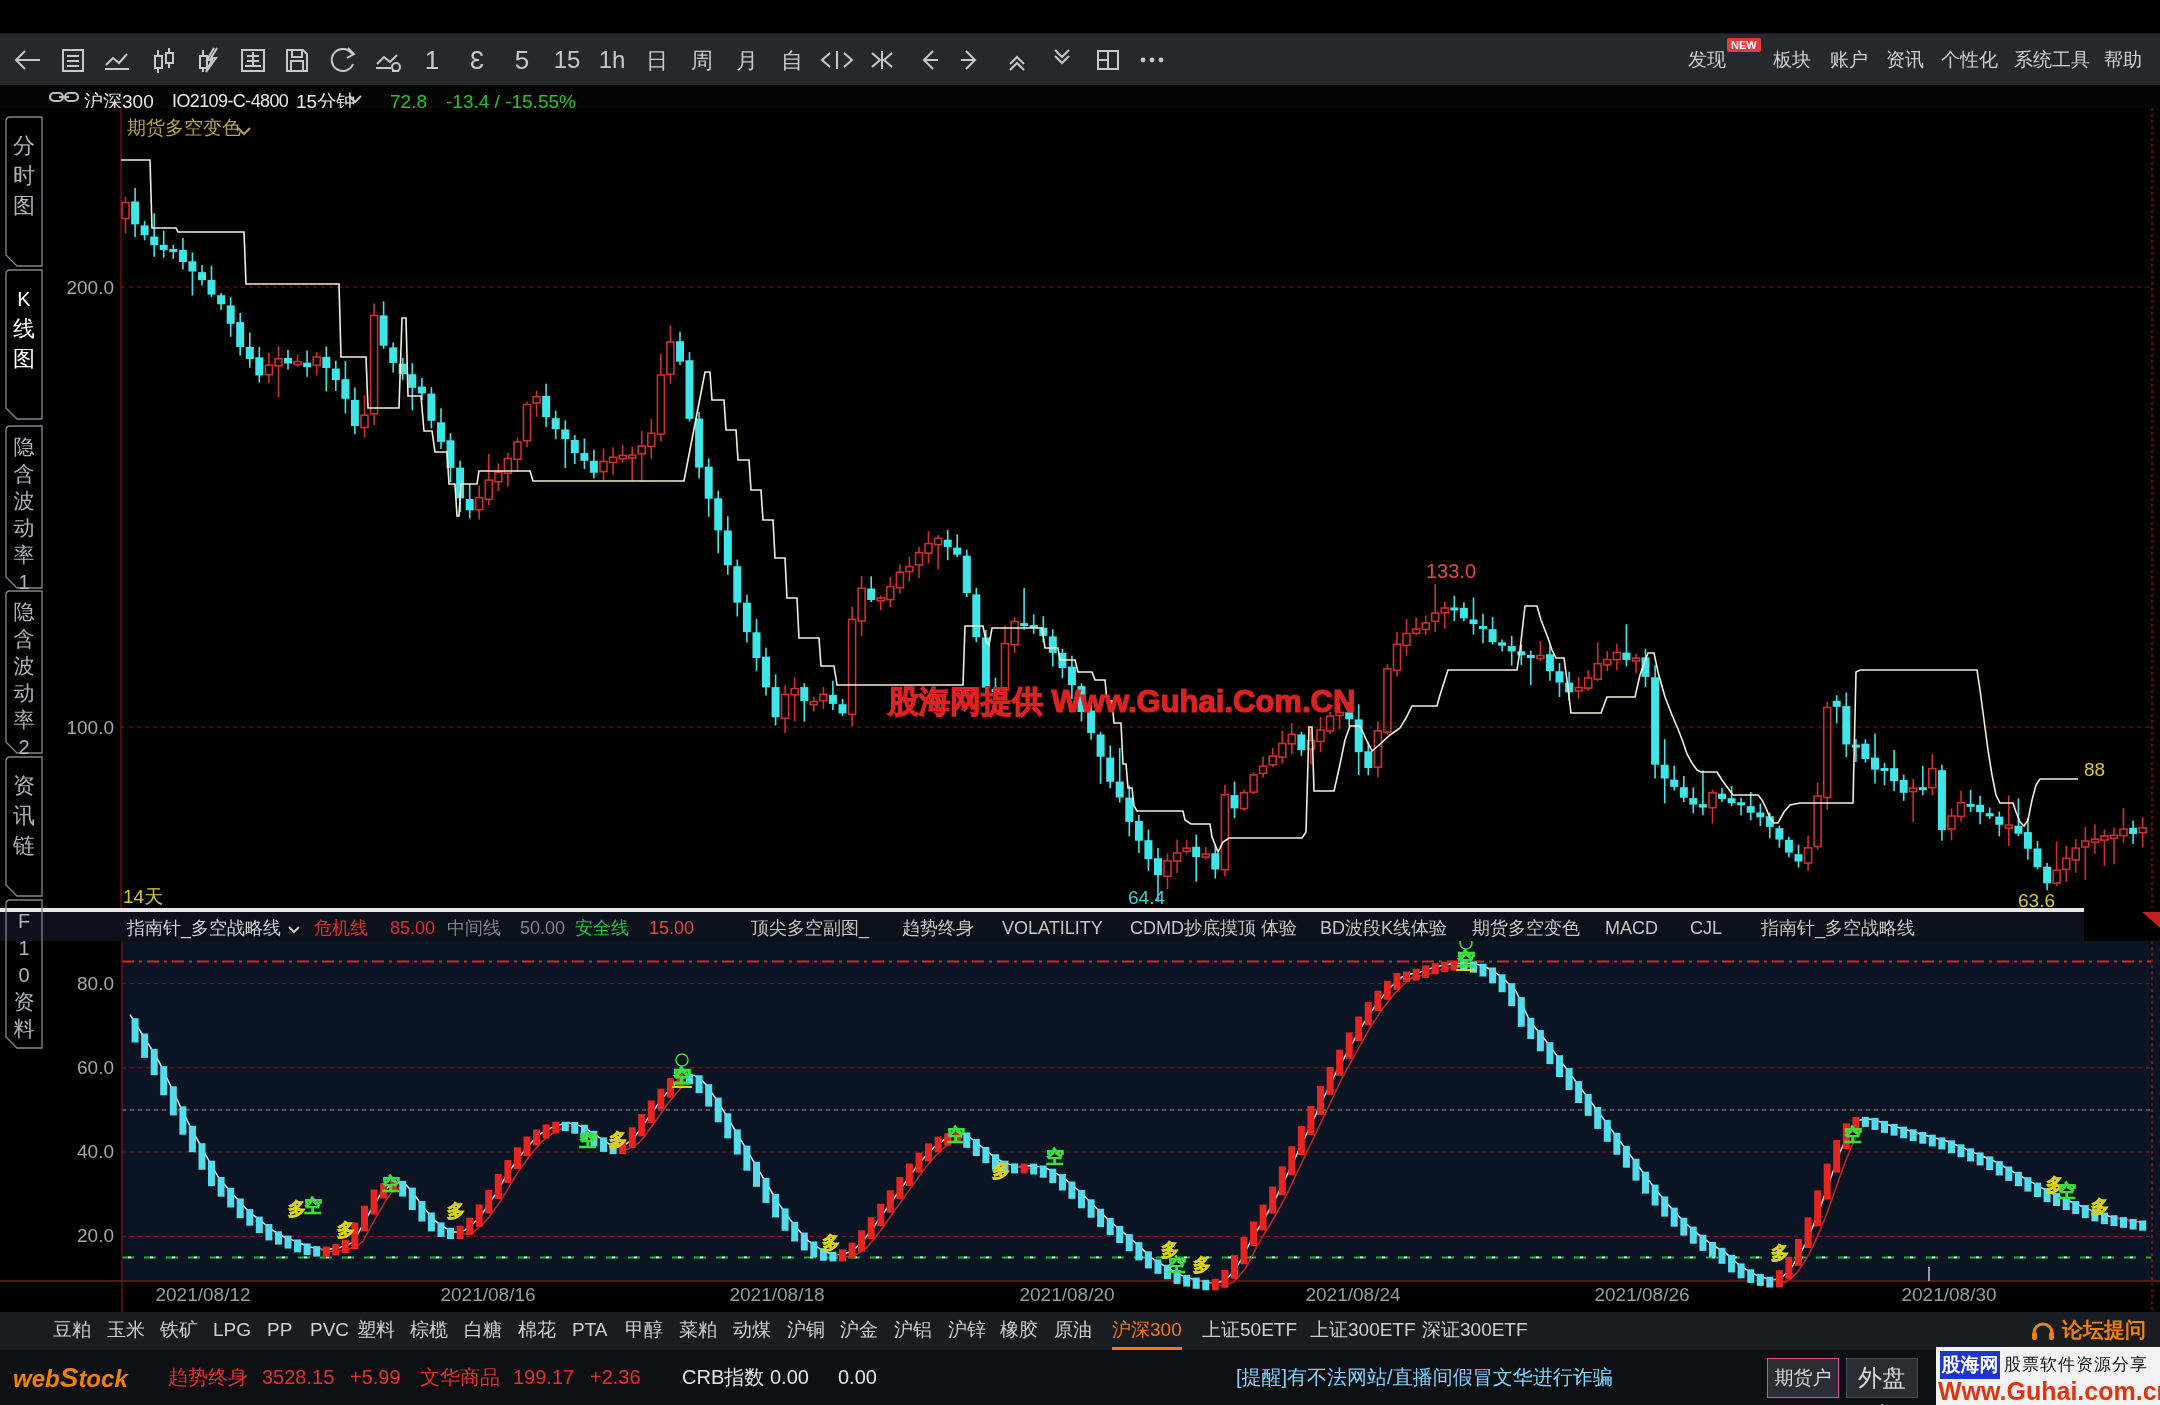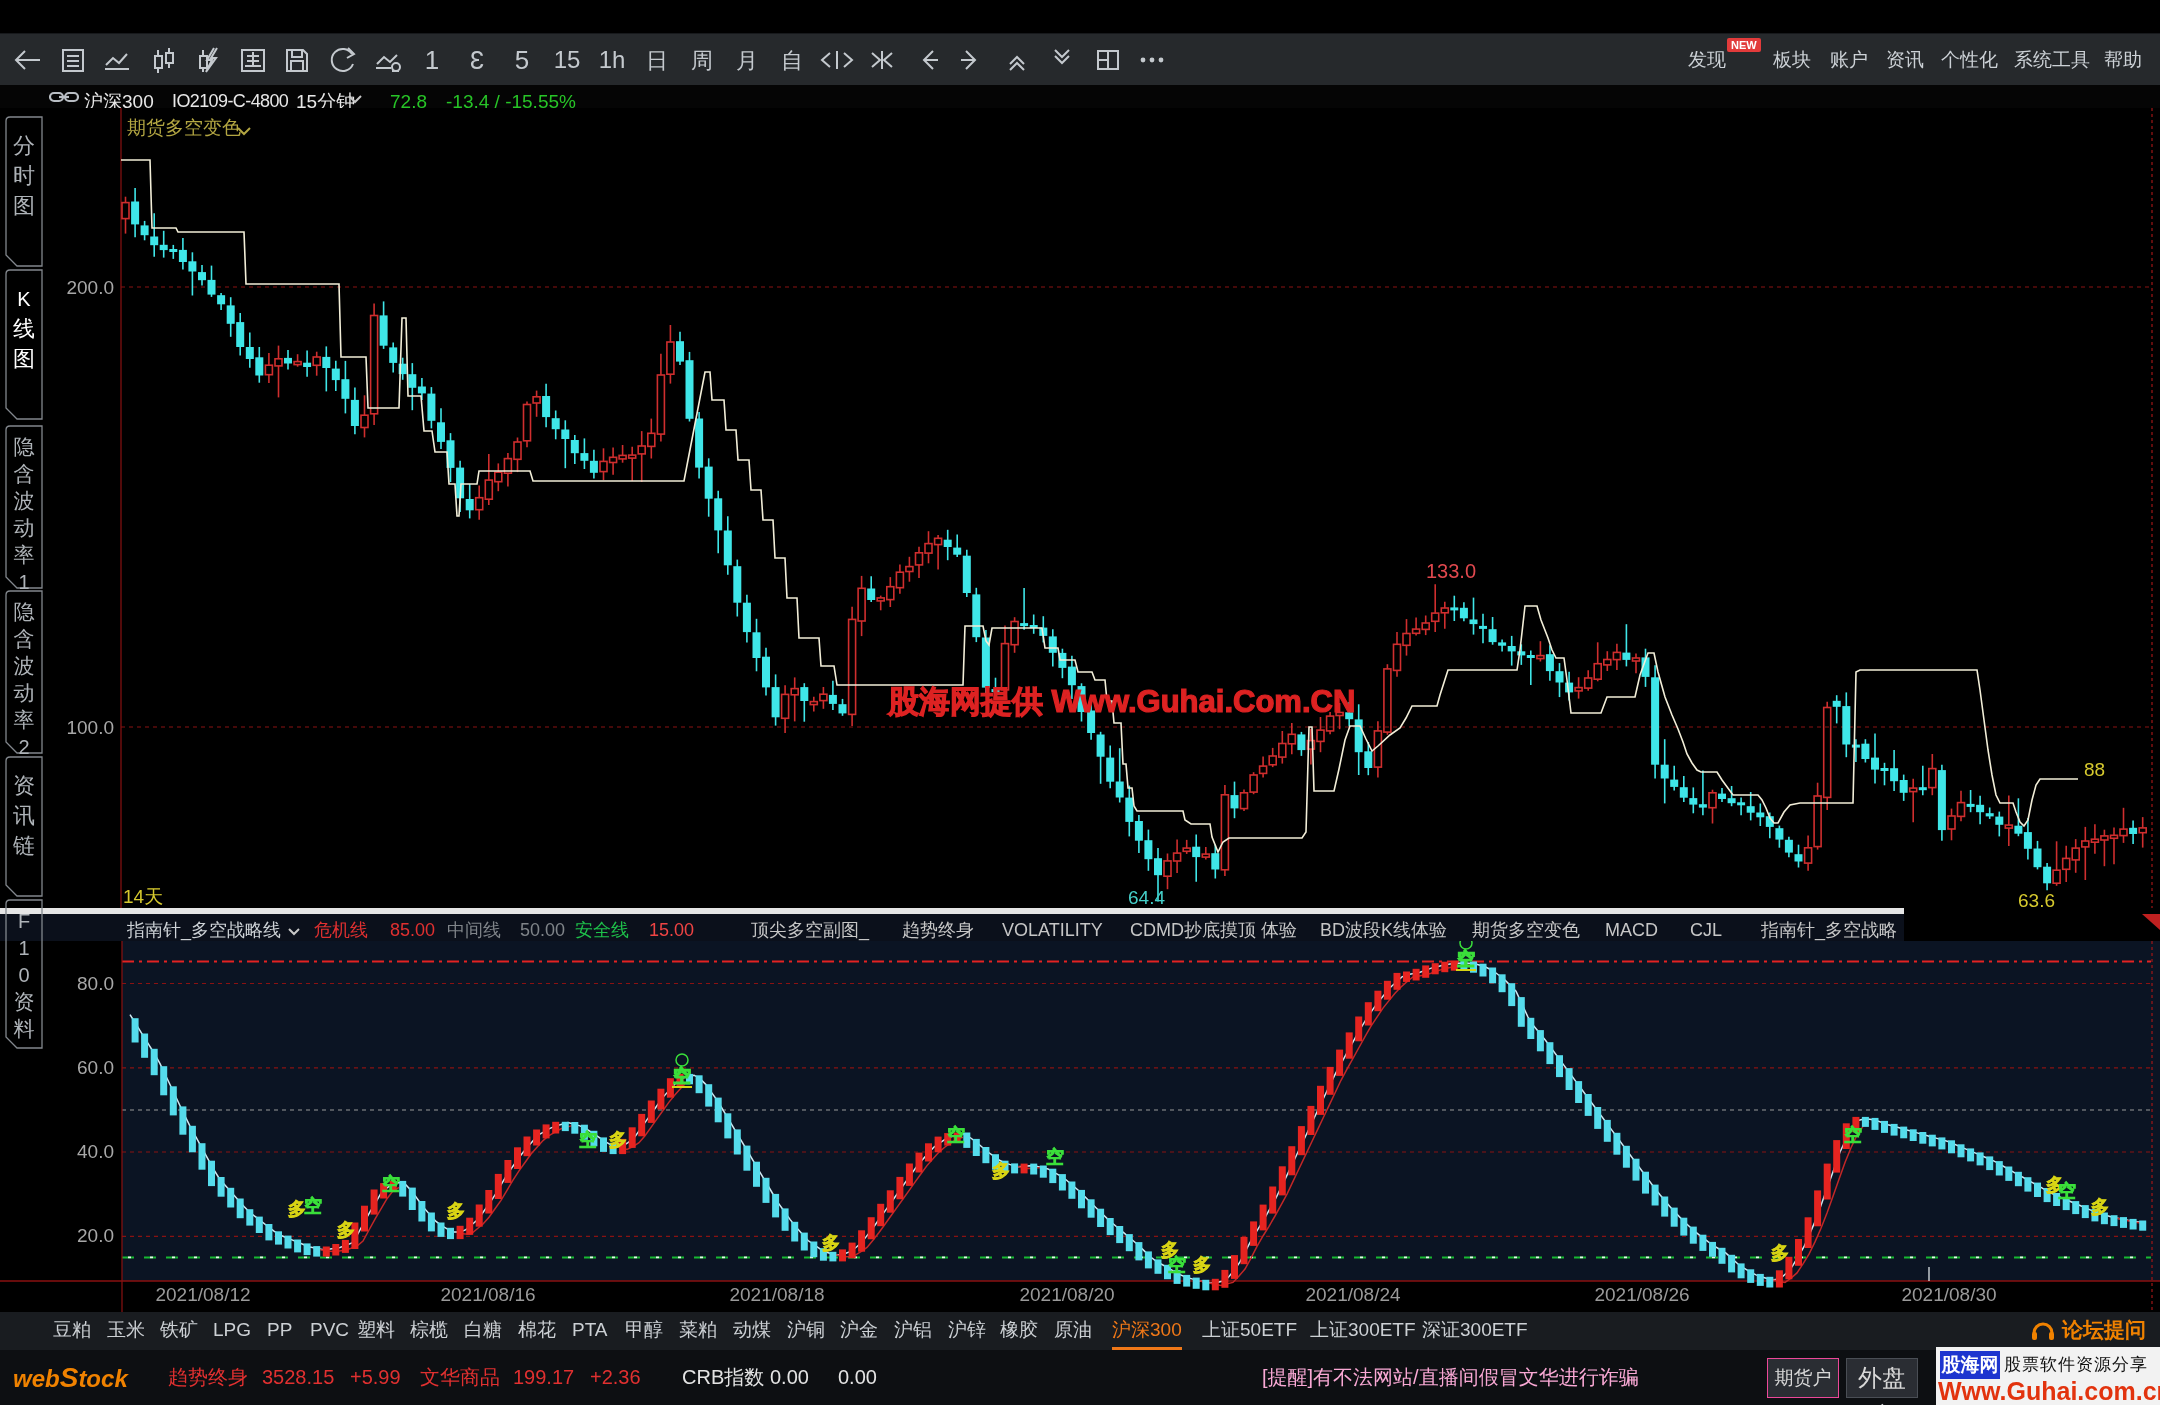--- a/index.html
+++ b/index.html
@@ -2,21 +2,21 @@
 <html><head>
 <meta charset="utf-8">
 <style>
 html,body{margin:0;padding:0;background:#000;}
 #app{position:relative;width:2160px;height:1405px;overflow:hidden;background:#000;
  font-family:"Liberation Sans",sans-serif;}
 .abs{position:absolute;}
 #titlebar{left:0;top:0;width:2160px;height:33px;background:#26292e;color:#e8e8e8;font-size:19px;}
 #toolbar{left:0;top:33px;width:2160px;height:52px;background:#26292c;border-top:1px solid #17191c;}
 #infobar{left:0;top:85px;width:2160px;height:23px;background:#050505;border-bottom:1px solid #6d0b0b;color:#e8e8e8;font-size:19px;}
-#indtabs{left:0;top:908px;width:1904px;height:33px;background:#0b101b;border-top:6px solid #e5e5e5;font-size:18px;color:#c6c6c6;}
+#indtabs{left:0;top:908px;width:2076px;height:33px;background:#0b101b;border-top:4px solid #e5e5e5;font-size:18px;color:#c6c6c6;padding-left:8px;}
 #ticker{left:0;top:1312px;width:2160px;height:38px;background:#191c20;color:#ccd0d4;font-size:19px;}
 #statusbar{left:0;top:1350px;width:2160px;height:55px;background:#0d0f12;font-size:20px;}
 .tbtxt{position:absolute;top:0;height:33px;line-height:33px;}
 .mi{position:absolute;top:0;height:52px;line-height:52px;color:#ccd1d6;font-size:19px;}
 .itm{position:absolute;top:0;height:33px;line-height:33px;}
 .tk{position:absolute;top:0;height:38px;line-height:36px;}
 .st{position:absolute;top:0;height:55px;line-height:55px;}
 svg{display:block}
 </style>
 </head>
@@ -995,21 +995,21 @@
   <span class="st" style="left:13px;color:#f08200;font-size:24px;font-weight:bold;font-style:italic">web<span style="font-size:28px">S</span>tock</span>
   <span class="st" style="left:168px;color:#e03030">趋势终身</span>
   <span class="st" style="left:262px;color:#e03030">3528.15</span>
   <span class="st" style="left:350px;color:#e03030">+5.99</span>
   <span class="st" style="left:420px;color:#e03030">文华商品</span>
   <span class="st" style="left:513px;color:#e03030">199.17</span>
   <span class="st" style="left:590px;color:#e03030">+2.36</span>
   <span class="st" style="left:682px;color:#e4e4e4">CRB指数</span>
   <span class="st" style="left:770px;color:#e4e4e4">0.00</span>
   <span class="st" style="left:838px;color:#e4e4e4">0.00</span>
-  <span class="st" style="left:1262px;color:#f9a8d4">[提醒]有不法网站/直播间假冒文华进行诈骗</span>
+  <span class="st" style="left:1236px;color:#7dd3fc">[提醒]有不法网站/直播间假冒文华进行诈骗</span>
   <span class="st" style="left:1767px;top:8px;height:38px;line-height:38px;width:70px;text-align:center;background:#2a2d33;border:1px solid #ec4899;color:#d8d8d8;font-size:19px">期货户</span>
   <span class="st" style="left:1846px;top:8px;height:38px;line-height:38px;width:70px;text-align:center;background:#2a2d33;border:1px solid #4a4e55;color:#d8d8d8;font-size:24px">外盘户</span>
 </div>
 
 <div class="abs" style="left:1936px;top:1347px;width:268px;height:58px;background:#f2f2f2;text-decoration:underline;">
   <div class="abs" style="left:4px;top:4px;width:60px;height:28px;background:#1d35cf;color:#fff;font-size:19px;font-weight:bold;line-height:28px;text-align:center">股海网</div>
   <div class="abs" style="left:68px;top:4px;width:156px;height:28px;color:#111;font-size:17px;line-height:28px;letter-spacing:1px">股票软件资源分享</div>
   <div class="abs" style="left:2px;top:30px;width:222px;color:#e2330e;font-size:25px;font-weight:bold">Www.Guhai.com.cn</div>
 </div>
 <div class="abs" style="left:2030px;top:1316px;width:130px;height:31px;color:#f08200;font-size:21px;font-weight:bold">

